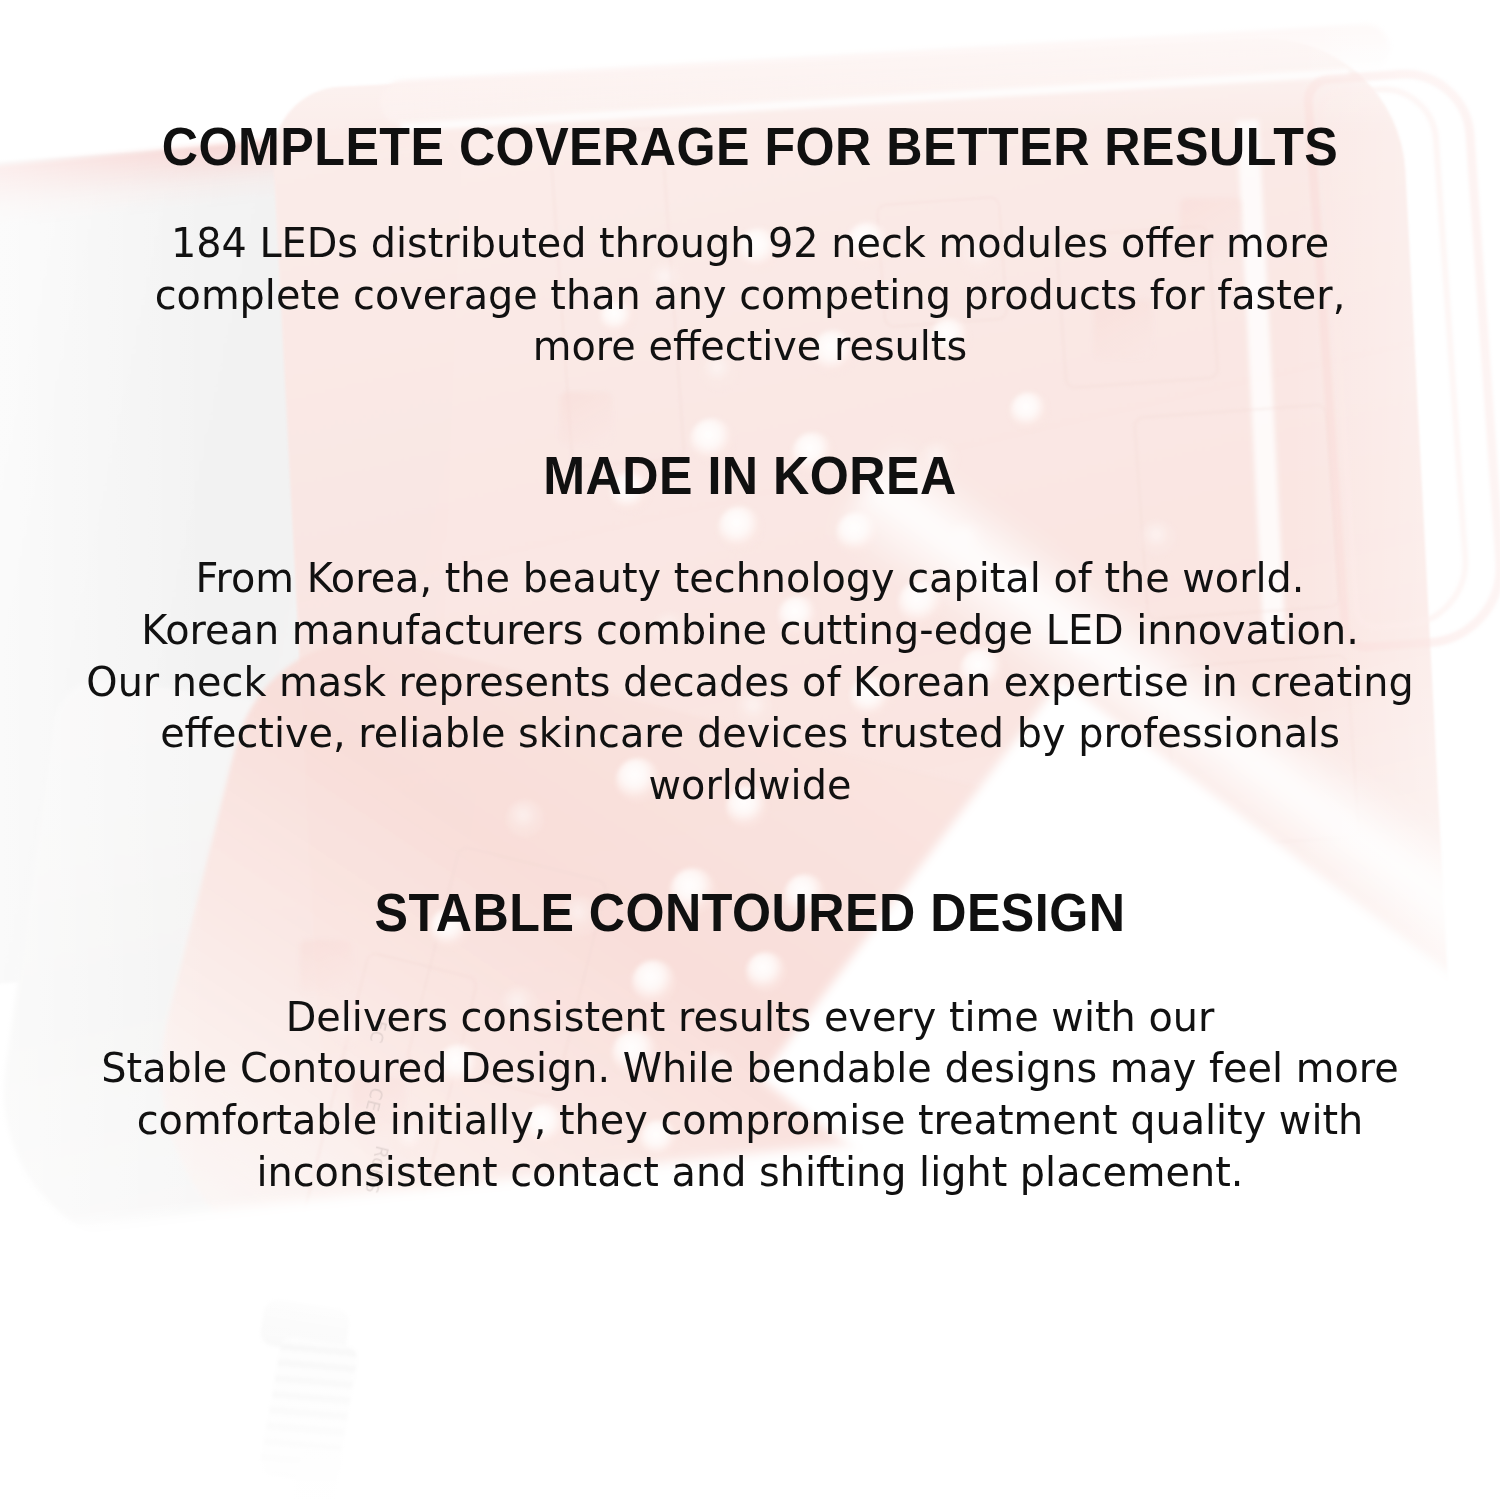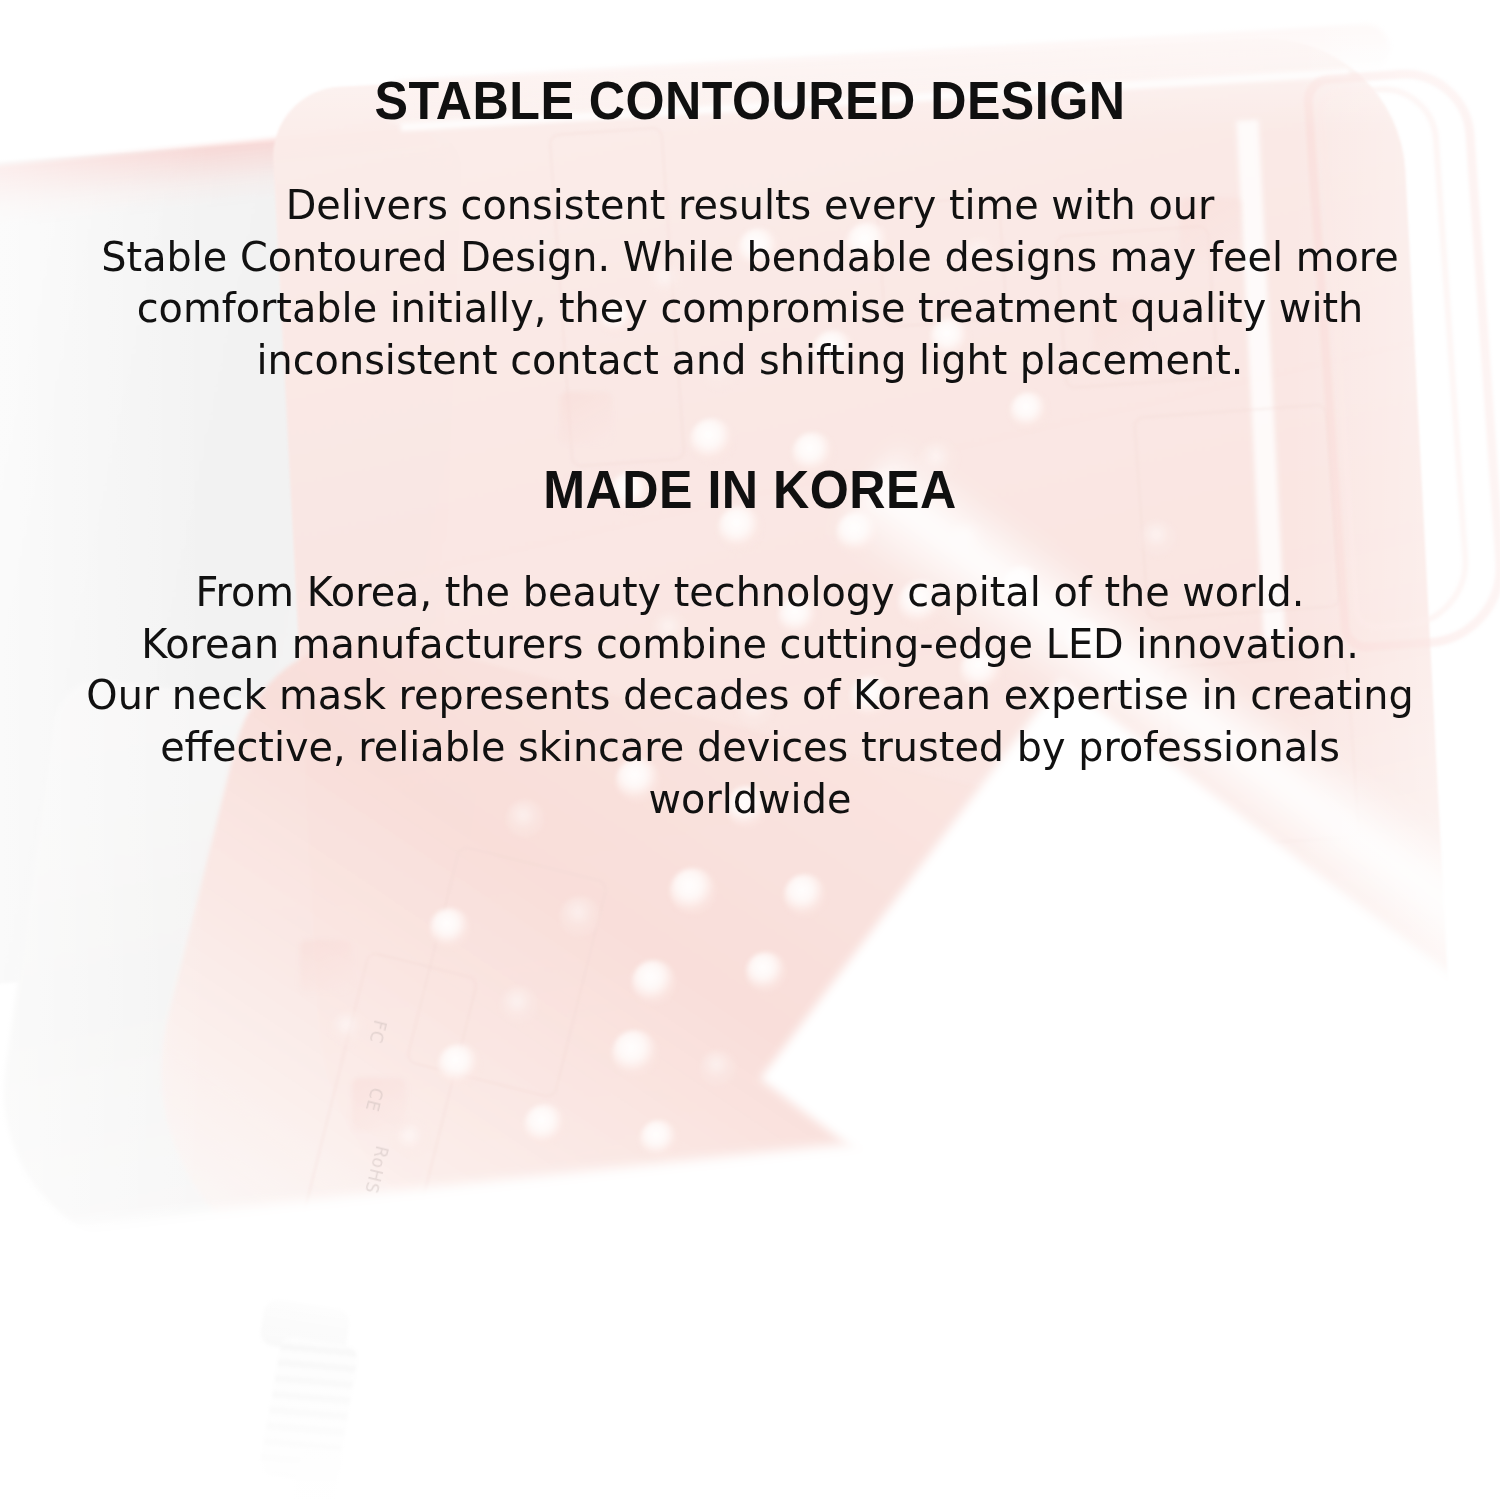--- a/index.html
+++ b/index.html
@@ -398,36 +398,44 @@
     <div class="cable-neck"></div>
     <div class="cable-coil"></div>
     <div class="cable-wire"></div>
 
     <div class="photo-wash"></div>
     <div class="photo-vignette"></div>
   </div>
 
   <div id="content">
 
-
     <div>
-      <h1 class="section-heading sec2-heading">STABLE CONTOURED DESIGN</h1>
-      <div class="section-body sec2-body">
-        <div>Delivers consistent results every time with our</div>
-        <div>Stable Contoured Design. While bendable designs may feel more</div>
-        <div>comfortable initially, they compromise treatment quality with</div>
-        <div>inconsistent contact and shifting light placement.</div>
+      <h1 class="section-heading sec1-heading">COMPLETE COVERAGE FOR BETTER RESULTS</h1>
+      <div class="section-body sec1-body">
+        <div>184 LEDs distributed through 92 neck modules offer more</div>
+        <div>complete coverage than any competing products  for faster,</div>
+        <div>more effective results</div>
       </div>
     </div>
 
     <div>
       <h1 class="section-heading sec3-heading">MADE IN KOREA</h1>
       <div class="section-body sec3-body">
         <div>From Korea, the beauty technology capital of the world.</div>
         <div>Korean manufacturers combine cutting-edge LED innovation.</div>
         <div>Our neck mask represents decades of Korean expertise in creating</div>
         <div>effective, reliable skincare devices trusted by professionals</div>
         <div>worldwide</div>
       </div>
     </div>
 
+    <div>
+      <h1 class="section-heading sec2-heading">STABLE CONTOURED DESIGN</h1>
+      <div class="section-body sec2-body">
+        <div>Delivers consistent results every time with our</div>
+        <div>Stable Contoured Design. While bendable designs may feel more</div>
+        <div>comfortable initially, they compromise treatment quality with</div>
+        <div>inconsistent contact and shifting light placement.</div>
+      </div>
+    </div>
+
   </div>
 </div>
 
 </body></html>

